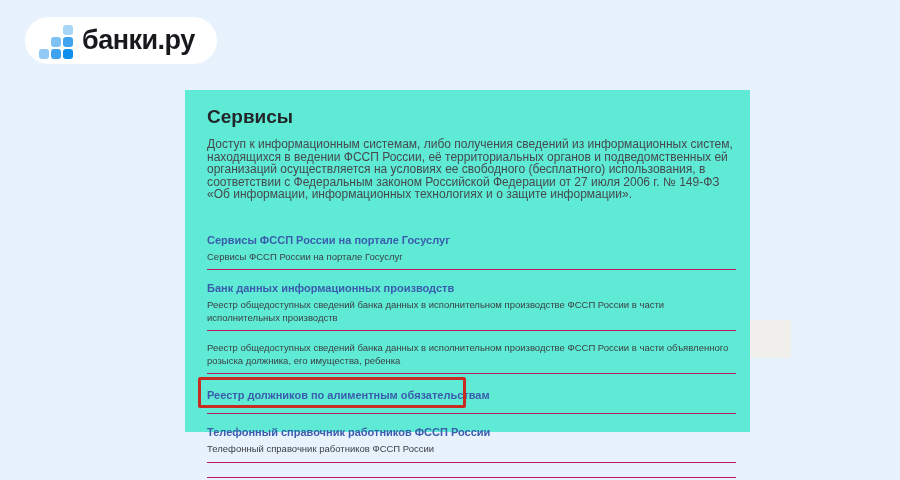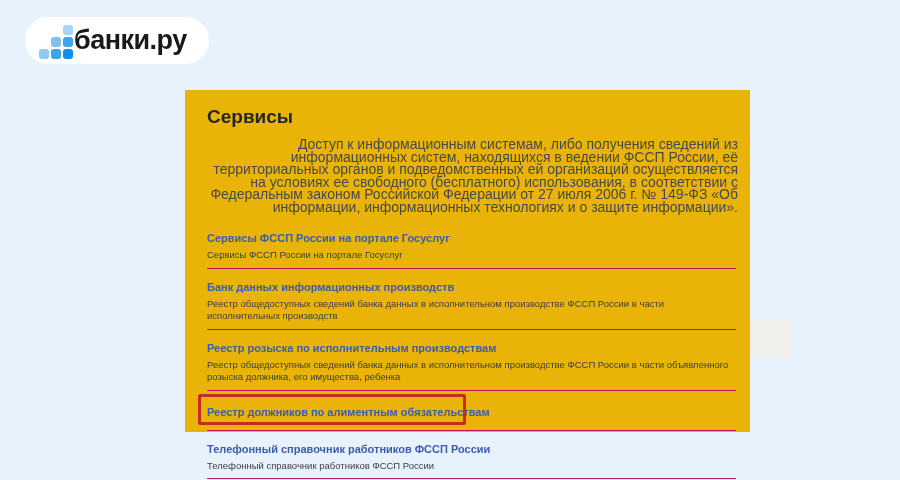--- a/index.html
+++ b/index.html
@@ -20,21 +20,21 @@
   .logo-pill {
     position: absolute;
     left: 25px;
     top: 17px;
     height: 47px;
     padding: 0 22px 0 14px;
     background: #ffffff;
     border-radius: 24px;
     display: flex;
     align-items: center;
-    gap: 1px;
+    gap: 9px;
   }
   .logo-dots {
     display: grid;
     grid-template-columns: repeat(3, 10px);
     grid-template-rows: repeat(3, 10px);
     gap: 2px;
     margin-top: 2px;
   }
   .logo-dot { width: 10px; height: 10px; border-radius: 3px; }
   .logo-dot.empty { background: transparent; }
@@ -45,36 +45,35 @@
     letter-spacing: -0.5px;
   }
 
   
   .card {
     position: absolute;
     left: 185px;
     top: 90px;
     width: 565px;
     height: 342px;
-    background: #eab308;
+    background: #5eead4;
     padding: 16px 14px 0 22px;
   }
   .card-title {
     font-size: 19px;
     font-weight: 700;
     color: #222529;
     margin-bottom: 10px;
   }
   .card-intro {
-    font-size: 14px;
+    font-size: 12px;
     line-height: 12.5px;
     color: #46494e;
     width: 531px;
-    margin-bottom: 7px;
-    text-align: right;
+    margin-bottom: 21px;
   }
 
   
   .services-list { width: 529px; }
   .service-row {
     position: relative;
     padding: 8px 0 6px 0;
     border-bottom: 1px solid #be185d;
   }
   .service-link {
@@ -147,21 +146,20 @@
   </div>
 
   <div class="service-row">
     
     <a class="service-link">Банк данных информационных производств</a>
     <div class="service-desc">Реестр общедоступных сведений банка данных в исполнительном производстве ФССП России в части исполнительных производств</div>
   </div>
 
   <div class="service-row">
     
-    <a class="service-link">Реестр розыска по исполнительным производствам</a>
     <div class="service-desc">Реестр общедоступных сведений банка данных в исполнительном производстве ФССП России в части объявленного розыска должника, его имущества, ребенка</div>
   </div>
 
   <div class="service-row highlighted">
     <span class="highlight-frame"></span>
     <a class="service-link">Реестр должников по алиментным обязательствам</a>
     
   </div>
 
   <div class="service-row">

